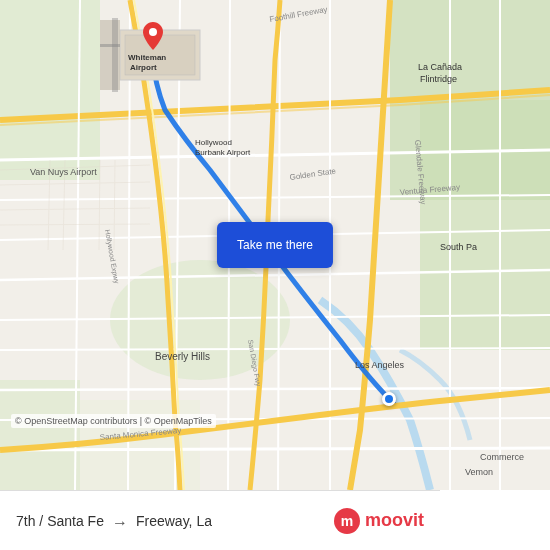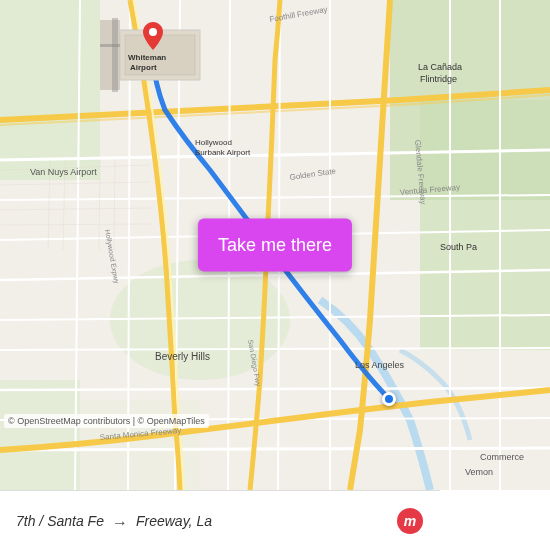--- a/index.html
+++ b/index.html
@@ -28,43 +28,42 @@
     
     #button-overlay {
       position: absolute;
       top: 50%;
       left: 50%;
       transform: translate(-50%, -50%);
       z-index: 10;
     }
 
     #take-me-there-btn {
-      background-color: #d946ef;
+      background-color: #1d4ed8;
       color: white;
       border: none;
       border-radius: 6px;
       padding: 16px 20px;
-      font-size: 18px;
+      font-size: 12px;
       font-weight: 500;
       cursor: pointer;
       white-space: nowrap;
       box-shadow: 0 2px 8px rgba(0,0,0,0.3);
     }
 
     
     #bottom-bar {
       width: 440px;
       height: 60px;
       background: white;
       display: flex;
       align-items: center;
       justify-content: space-between;
       padding: 0 16px;
       border-top: 1px solid #ddd;
-      font-style: italic;
     }
 
     #route-info {
       display: flex;
       align-items: center;
       gap: 8px;
       font-size: 14px;
       color: #333;
     }
 
@@ -92,21 +91,21 @@
     #moovit-text {
       font-size: 18px;
       font-weight: bold;
       color: #e63946;
     }
 
     
     #attribution {
       position: absolute;
       bottom: 62px;
-      left: 4px;
+      left: 11px;
       font-size: 9px;
       color: #555;
       background: rgba(255,255,255,0.8);
       padding: 2px 4px;
       border-radius: 2px;
       z-index: 5;
     }
 
     
     .map-pin {
@@ -243,14 +242,15 @@
   <div id="route-info">
     <span id="origin-label">7th / Santa Fe</span>
     <span id="arrow-icon">→</span>
     <span id="destination-label">Freeway, La</span>
   </div>
   <div id="moovit-logo">
     <svg width="28" height="28" viewBox="0 0 28 28">
       <circle cx="14" cy="14" r="13" fill="#e63946"></circle>
       <text x="14" y="19" text-anchor="middle" font-size="14" fill="white" font-weight="bold">m</text>
     </svg>
+    <span id="moovit-text">moovit</span>
   </div>
 </div>
 
 </body></html>

